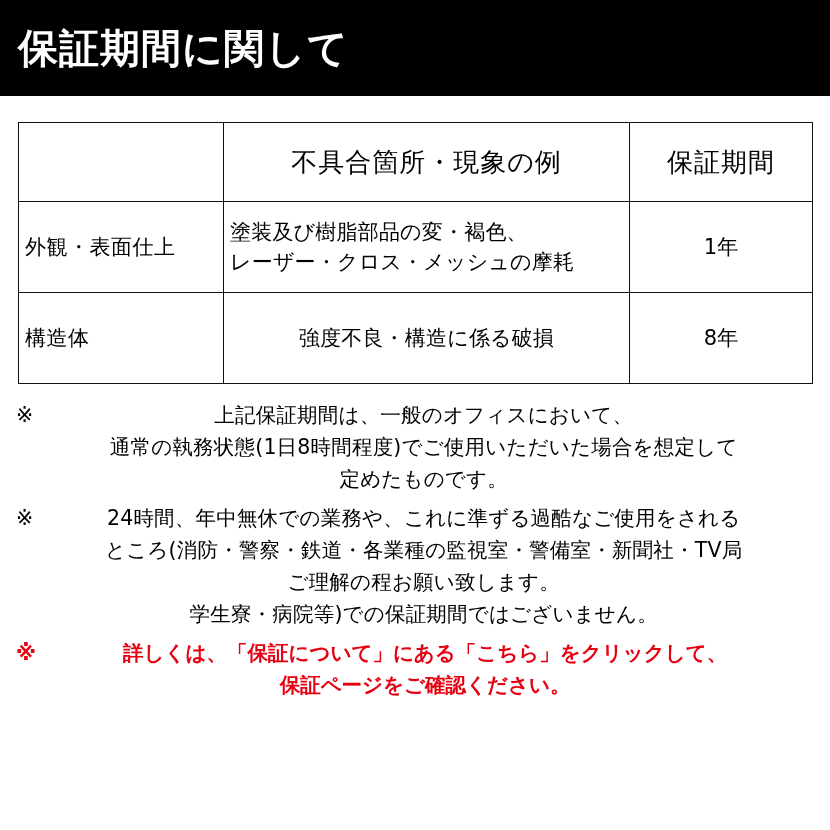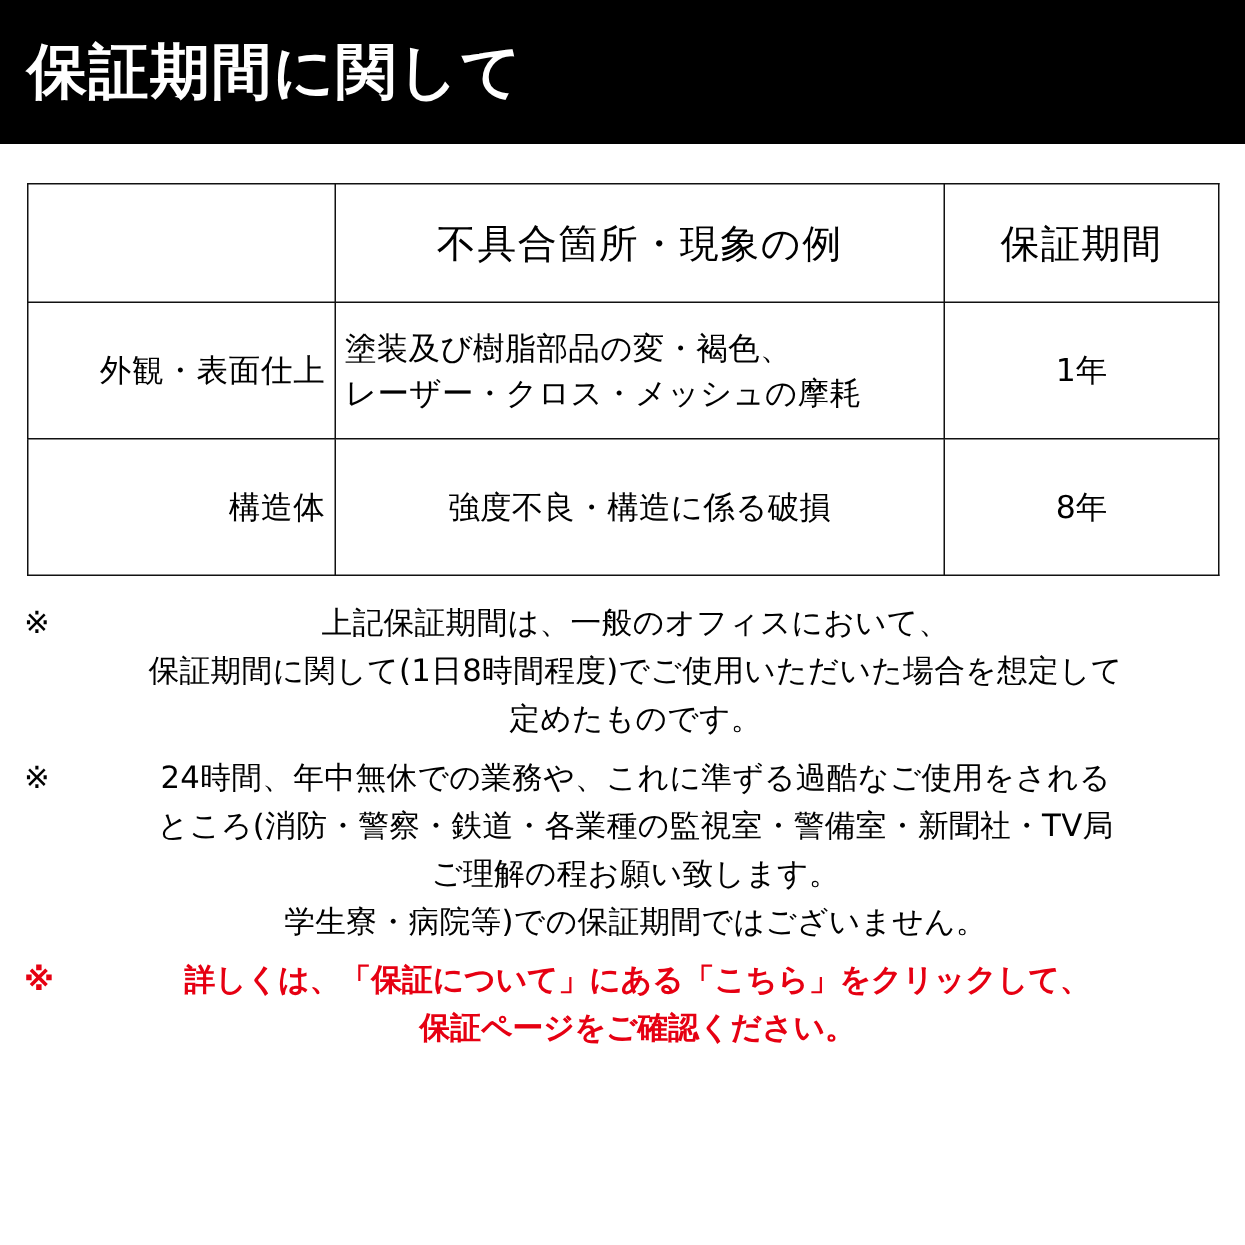--- a/index.html
+++ b/index.html
@@ -60,21 +60,21 @@
   col.c3 { width: 183px; }
 
   .hdr-blank { height: 62px; }
   .hdr-cell {
     font-size: 26px;
     text-align: center;
     letter-spacing: 1px;
   }
   .cat-cell {
     font-size: 21px;
-    text-align: right;
+    text-align: left;
     letter-spacing: 0.5px;
   }
   .desc-cell {
     font-size: 21px;
     text-align: left;
     padding-left: 12px;
     line-height: 1.45;
     letter-spacing: 0.2px;
   }
   .desc-cell.center {
@@ -163,21 +163,21 @@
       </tbody>
     </table>
   </div>
 
   <div class="notes">
 
     <div class="note">
       <span class="mark">※</span>
       <span class="body">
         <div>上記保証期間は、一般のオフィスにおいて、</div>
-        <div>保証期間に関して(1日8時間程度)でご使用いただいた場合を想定して</div>
+        <div>通常の執務状態(1日8時間程度)でご使用いただいた場合を想定して</div>
         <div>定めたものです。</div>
       </span>
     </div>
 
     <div class="note">
       <span class="mark">※</span>
       <span class="body">
         <div>24時間、年中無休での業務や、これに準ずる過酷なご使用をされる</div>
         <div>ところ(消防・警察・鉄道・各業種の監視室・警備室・新聞社・TV局</div>
         <div>ご理解の程お願い致します。</div>

